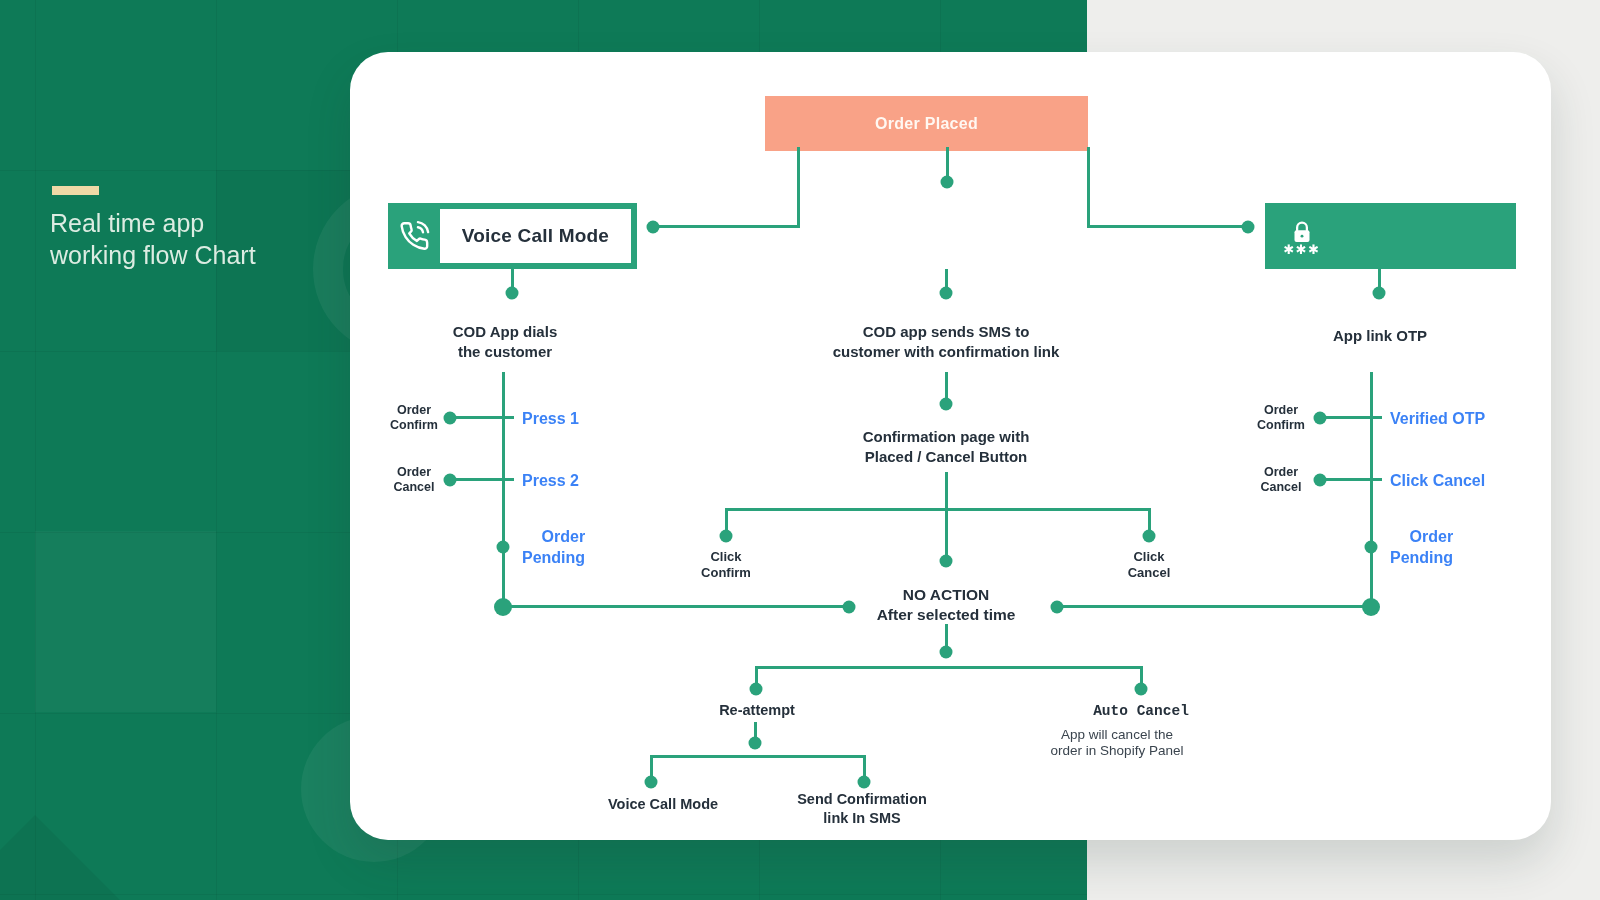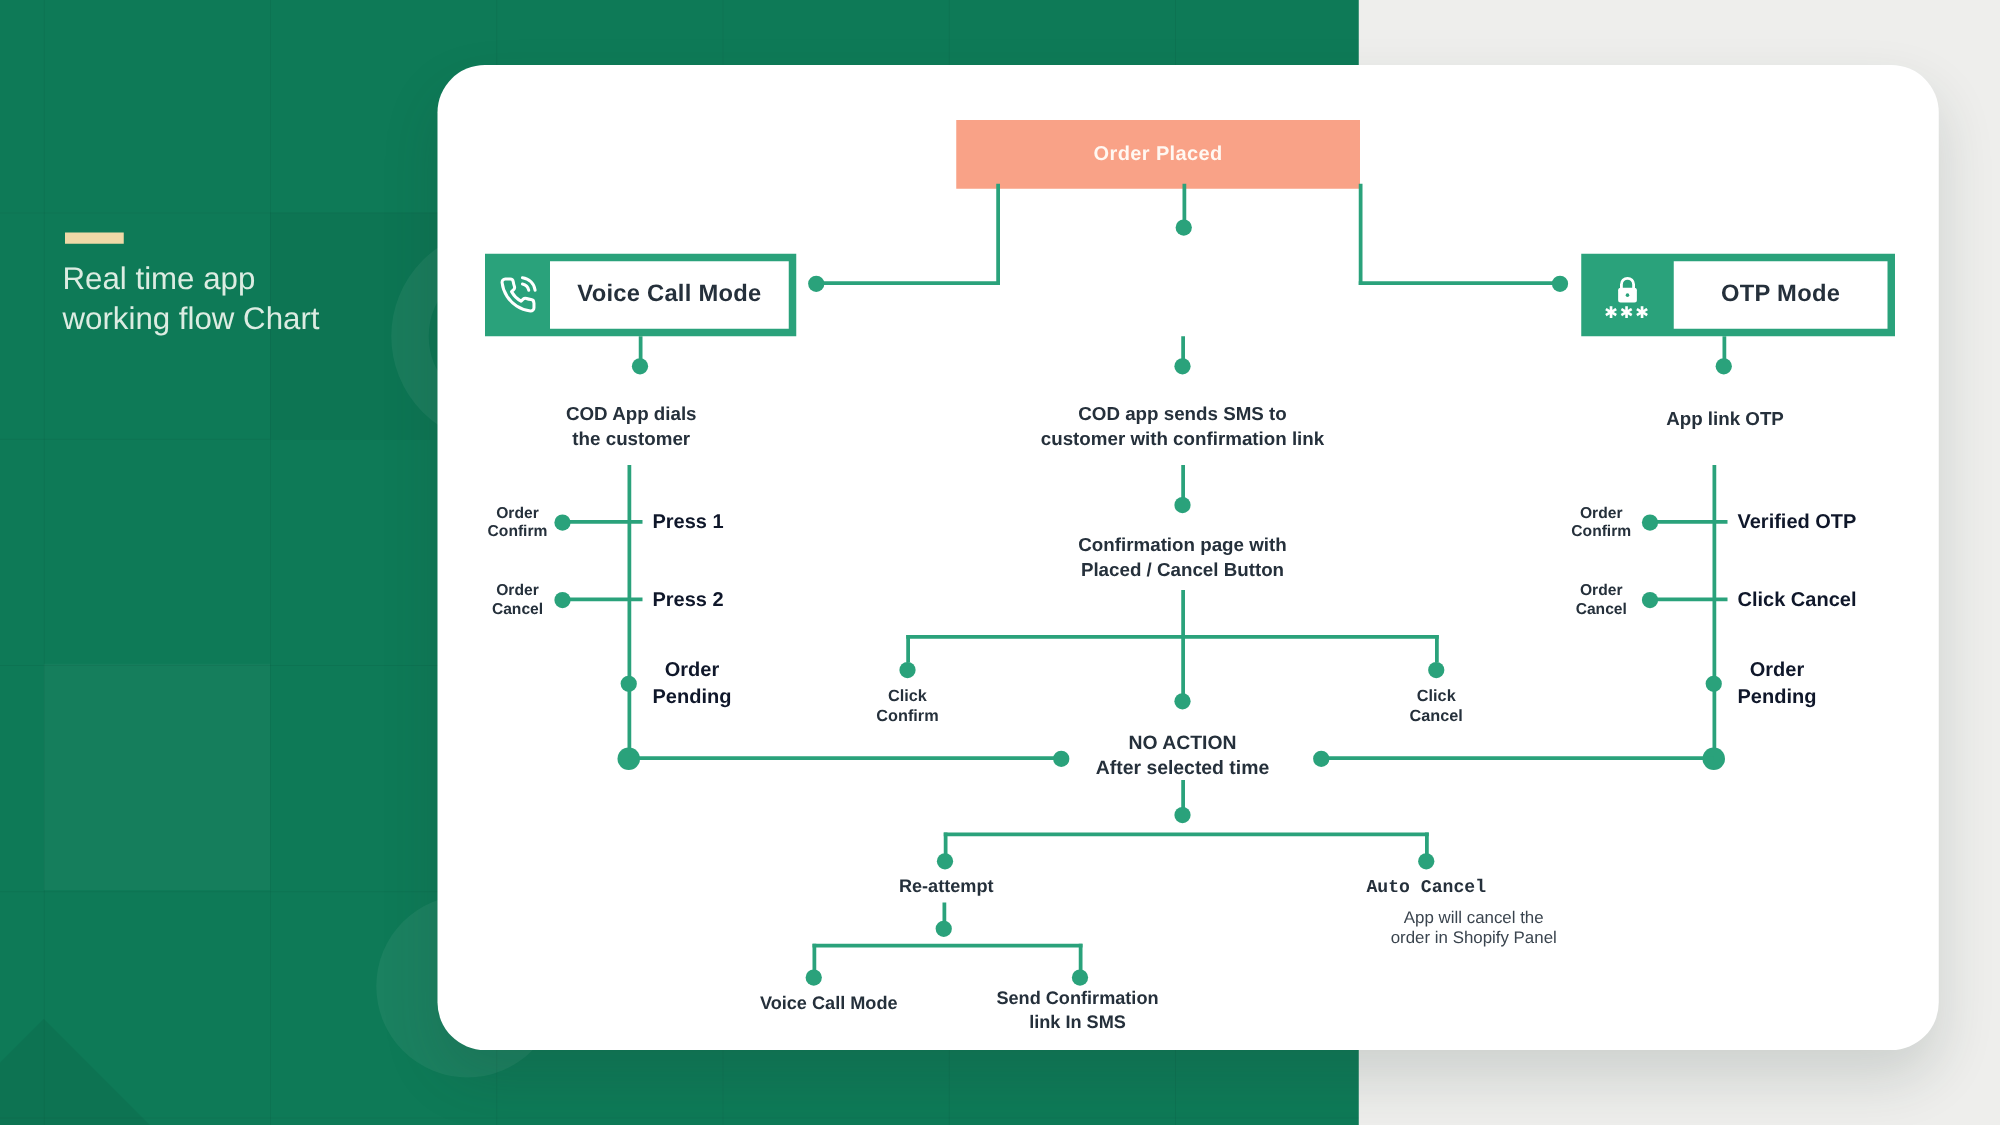--- a/index.html
+++ b/index.html
@@ -71,22 +71,22 @@
     flex:1;background:#fff;display:flex;align-items:center;justify-content:center;
     font-size:19px;font-weight:bold;color:#25303b;letter-spacing:0.2px;
   }
   .otp-stars{font-size:13px;line-height:10px;letter-spacing:1.5px;color:#fff;margin-top:-1px;}
 
   .txt{
     position:absolute;transform:translate(-50%,-50%);text-align:center;
     white-space:pre-line;color:#25303b;
   }
   .txt-left{
-    position:absolute;transform:translateY(-50%);text-align:center;
-    white-space:pre-line;color:#0f172a;
+    position:absolute;transform:translateY(-50%);text-align:right;
+    white-space:pre-line;color:#3b82f6;
   }
   .t-step{font-size:15px;font-weight:bold;line-height:20px;}
   .t-opt{font-size:16px;font-weight:bold;line-height:21px;}
   .t-lbl{font-size:12.5px;font-weight:bold;line-height:15px;}
   .t-click{font-size:13px;font-weight:bold;line-height:16px;}
   .t-noact{font-size:15.5px;font-weight:bold;line-height:20px;}
   .t-node{font-size:14.5px;font-weight:bold;line-height:19px;}
   .t-note{font-size:13.5px;font-weight:normal;line-height:15.5px;color:#3a444e;}
 </style>
 </head>
@@ -133,21 +133,20 @@
 
   <div class="mode-box" style="left:915px;top:151px;width:251px;">
     <div class="mode-icon" style="width:74px;">
       <svg width="30" height="28" viewBox="0 0 24 22" fill="none">
         <path d="M8.1 9.6V7.4a3.9 3.9 0 0 1 7.8 0v2.2" stroke="#fff" stroke-width="1.8" stroke-linecap="round"></path>
         <rect x="6" y="9.6" width="12" height="9.4" rx="1.6" fill="#fff"></rect>
         <circle cx="12" cy="14.3" r="1.15" fill="#2aa27b"></circle>
       </svg>
       <div class="otp-stars">✱✱✱</div>
     </div>
-    <div class="mode-label">OTP Mode</div>
   </div>
 
   <div class="vline" style="left:161px;top:217px;height:20px;"></div>
   <div class="dot" style="left:162px;top:241px;"></div>
   <div class="vline" style="left:595px;top:217px;height:20px;"></div>
   <div class="dot" style="left:596px;top:241px;"></div>
   <div class="vline" style="left:1028px;top:217px;height:20px;"></div>
   <div class="dot" style="left:1029px;top:241px;"></div>
 
   <div class="txt t-step" style="left:155px;top:290px;">COD App dials
@@ -213,21 +212,21 @@
 
   <div class="vline" style="left:595px;top:572px;height:24px;"></div>
   <div class="dot" style="left:596px;top:600px;"></div>
   <div class="hline" style="left:405px;top:614px;width:388px;"></div>
   <div class="vline" style="left:405px;top:614px;height:19px;"></div>
   <div class="dot" style="left:406px;top:637px;"></div>
   <div class="vline" style="left:790px;top:614px;height:19px;"></div>
   <div class="dot" style="left:791px;top:637px;"></div>
   <div class="txt t-node" style="left:407px;top:658px;">Re-attempt</div>
   <div class="txt t-node" style="left:791px;top:659px;font-family:Liberation Mono, monospace;">Auto Cancel</div>
-  <div class="txt t-note" style="left:829px;top:690px;">App will cancel the
+  <div class="txt t-note" style="left:767px;top:690px;">App will cancel the
 order in Shopify Panel</div>
 
   <div class="vline" style="left:404px;top:670px;height:17px;"></div>
   <div class="dot" style="left:405px;top:691px;"></div>
   <div class="hline" style="left:300px;top:703px;width:216px;"></div>
   <div class="vline" style="left:300px;top:703px;height:22px;"></div>
   <div class="dot" style="left:301px;top:730px;"></div>
   <div class="vline" style="left:513px;top:703px;height:22px;"></div>
   <div class="dot" style="left:514px;top:730px;"></div>
   <div class="txt t-node" style="left:313px;top:752px;">Voice Call Mode</div>

